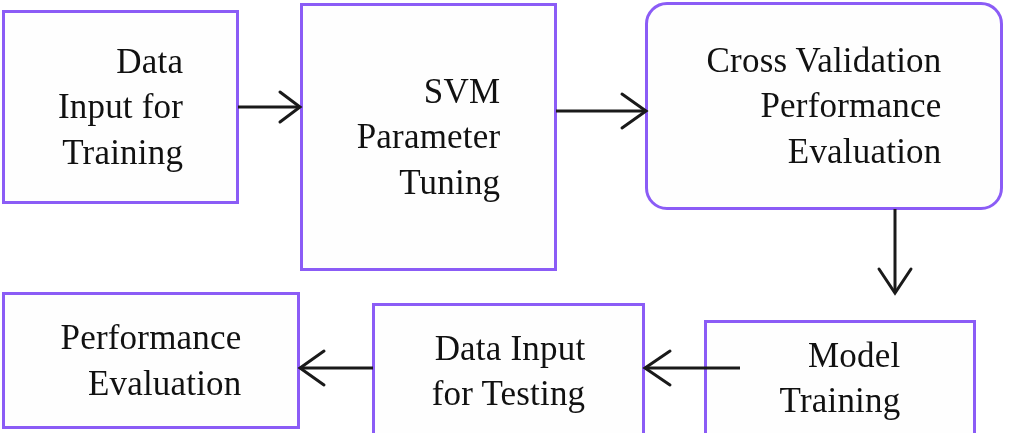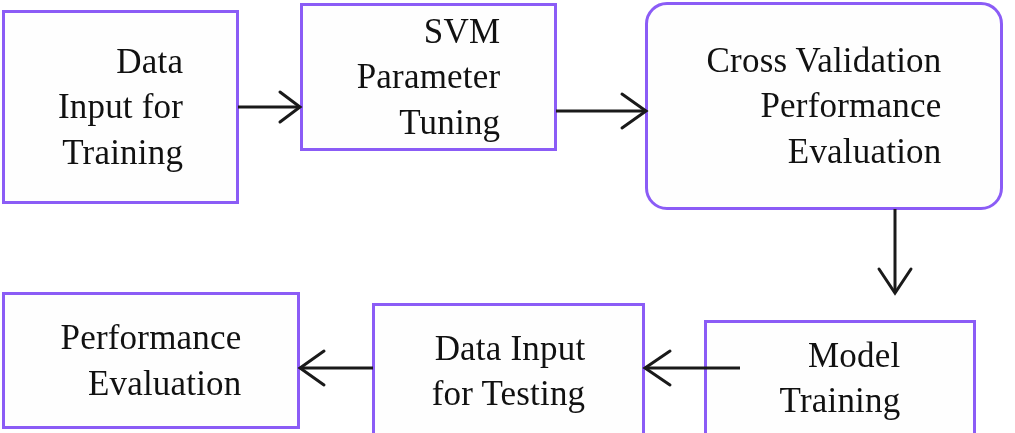--- a/index.html
+++ b/index.html
@@ -28,21 +28,21 @@
   .node-label {
     color: #111111;
     font-size: 35px;
     line-height: 1.30;
     letter-spacing: 0.2px;
     white-space: pre-line;
     padding: 0 6px;
   }
   
   #node-data-input-training { left: 2px;   top: 10px;  width: 237px; height: 194px; }
-  #node-svm-parameter-tuning{ left: 300px; top: 3px;   width: 257px; height: 148px; }
+  #node-svm-parameter-tuning{ left: 300px; top: 3px;   width: 257px; height: 268px; }
   #node-cross-validation    { left: 645px; top: 2px;   width: 358px; height: 208px; border-radius: 22px; }
   #node-model-training      { left: 704px; top: 293px; width: 272px; height: 116px; margin-top: 27px; }
   #node-data-input-testing  { left: 372px; top: 293px; width: 273px; height: 136px; margin-top: 10px; }
   #node-performance-eval    { left: 2px;   top: 292px; width: 298px; height: 137px; }
 
   #node-model-training .node-label,
   #node-data-input-testing .node-label,
   #node-performance-eval .node-label { font-size: 35px; }
 
   

